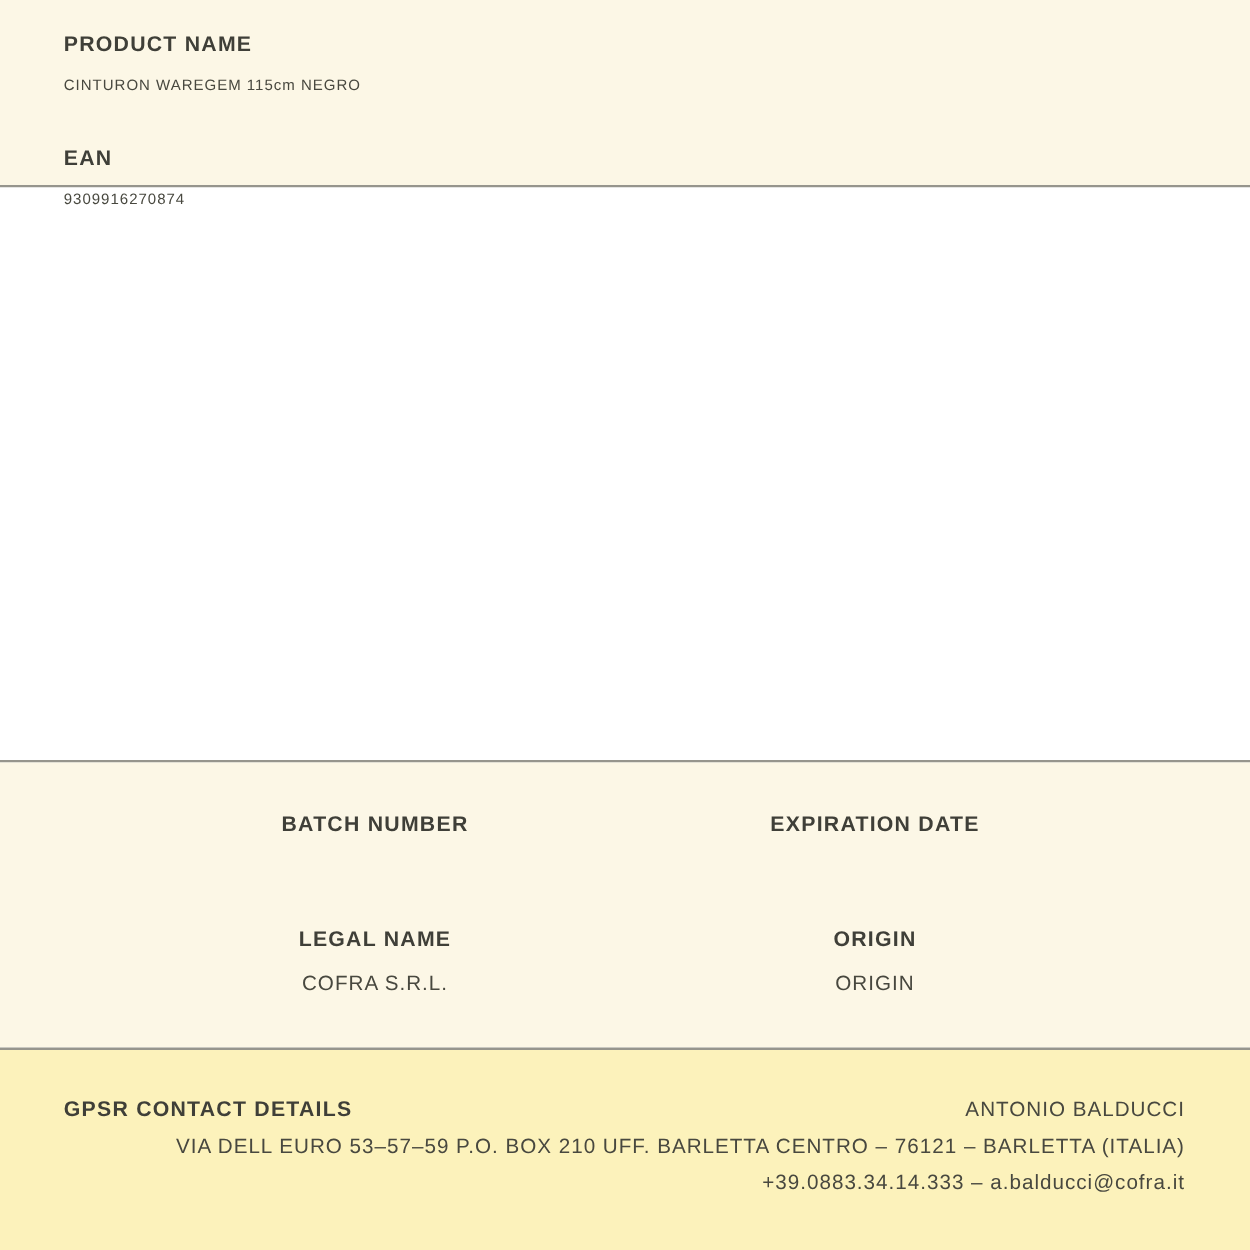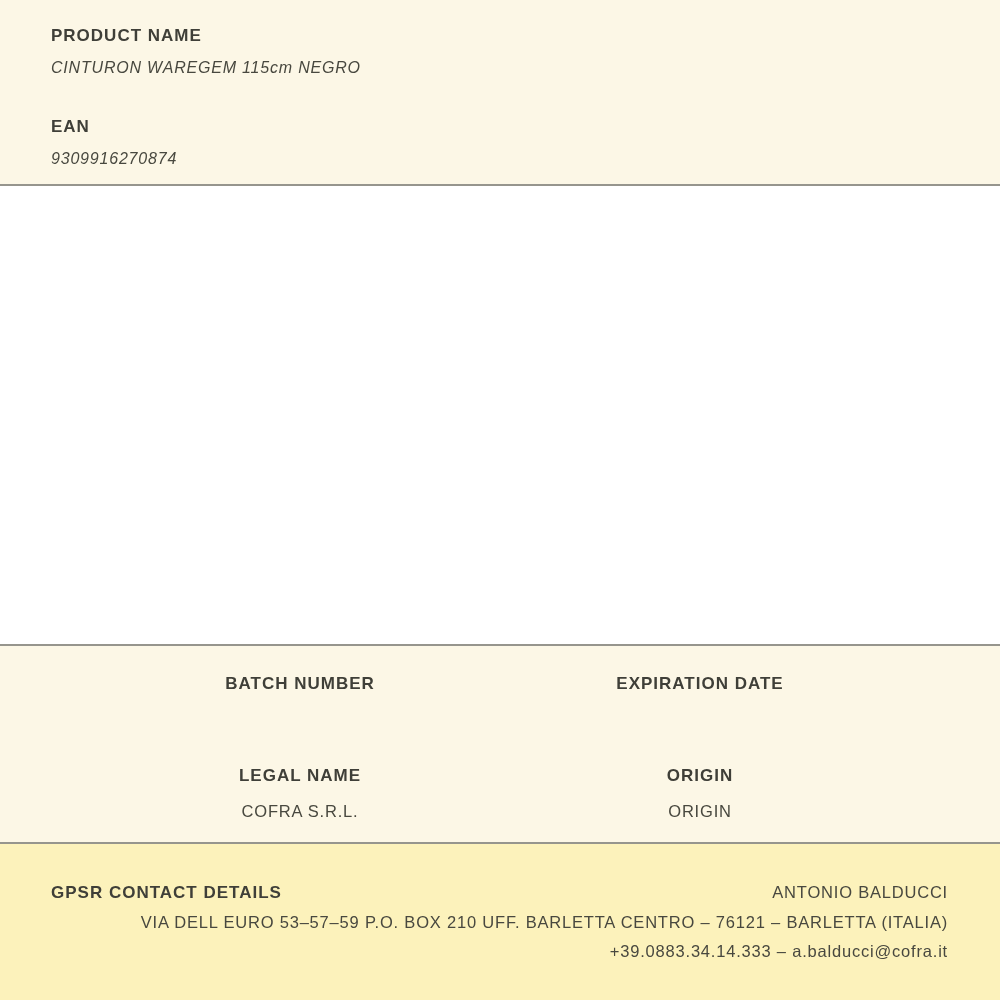--- a/index.html
+++ b/index.html
@@ -14,51 +14,50 @@
   }
 
   .divider {
     height: 2px;
     background: #96958d;
     width: 100%;
   }
 
   
   .section-product {
-    height: 184px;
+    height: 148px;
     background: #fcf7e6;
     padding: 26px 51px 0 51px;
   }
   .field { margin-bottom: 39px; }
   .field-label {
     font-size: 17px;
     font-weight: 700;
     letter-spacing: 1px;
     line-height: 20px;
     color: #3f3f38;
     margin-bottom: 12px;
   }
   .field-value {
-    font-size: 16px;
+    font-size: 12px;
     letter-spacing: 0.8px;
     line-height: 20px;
-    font-style: italic;
   }
 
   
   .section-image {
     height: 458px;
     background: #ffffff;
   }
 
   
   .section-details {
-    height: 196px;
+    height: 228px;
     background: #fcf7e6;
-    padding: 28px 100px 0 100px;
+    padding: 40px 100px 0 100px;
   }
   .details-row {
     display: grid;
     grid-template-columns: 400px 400px;
     margin-bottom: 37px;
   }
   .detail-cell { text-align: center; }
   .detail-label {
     font-size: 17px;
     font-weight: 700;

